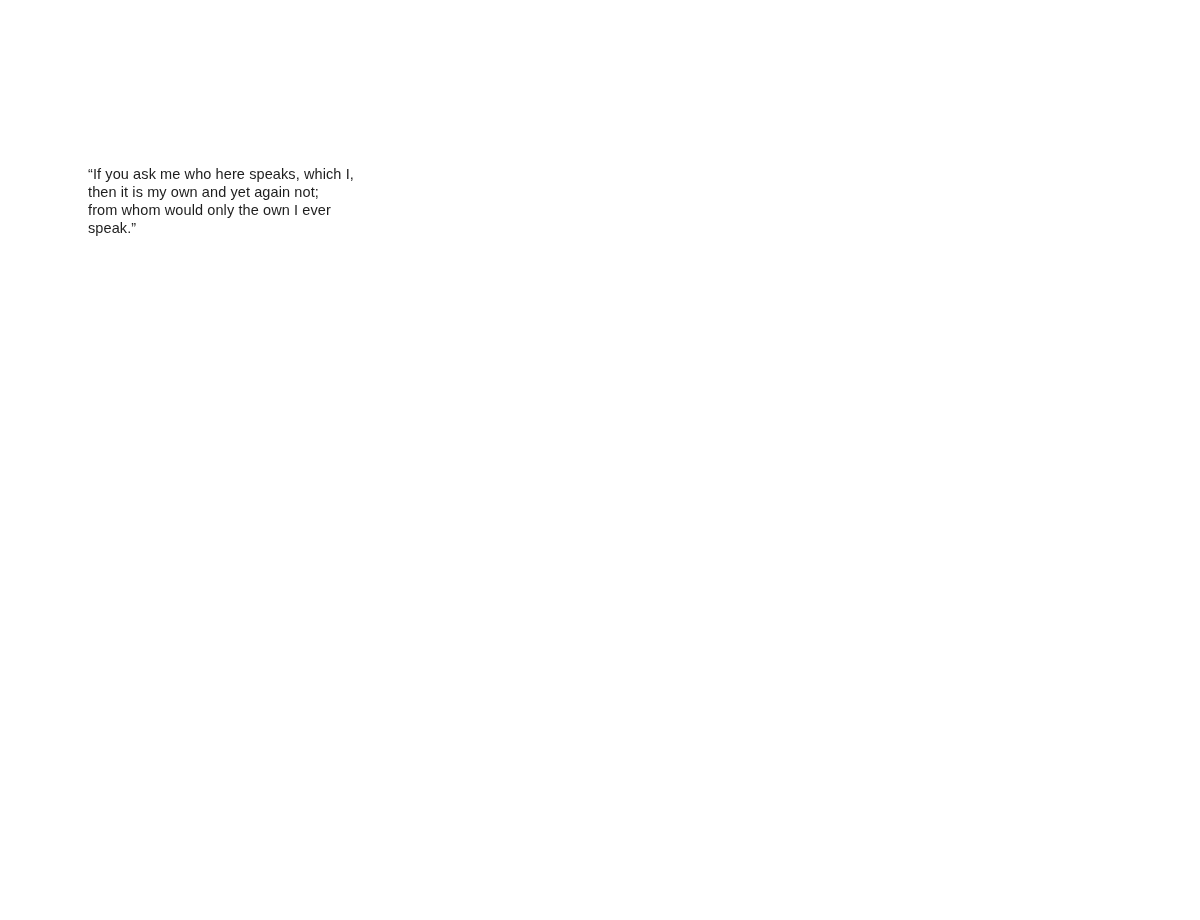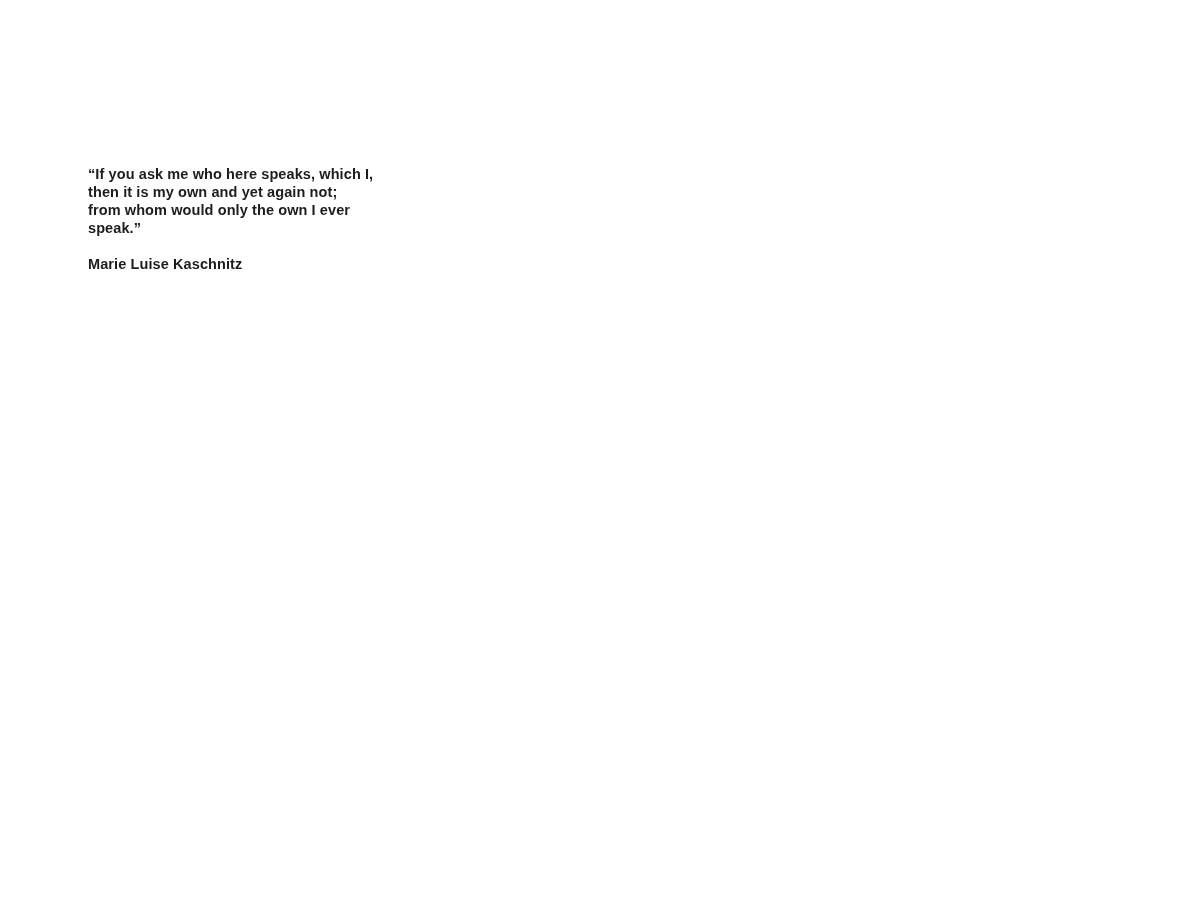--- a/index.html
+++ b/index.html
@@ -13,21 +13,20 @@
     width: 1200px;
     height: 920px;
     background: #ffffff;
     color: #1d1d1d;
     overflow: hidden;
   }
   .page {
     position: absolute;
     top: 0;
     height: 771px;
-    font-weight: bold;
   }
   .page-left  { left: 0;    width: 600px; }
   .page-right { left: 600px; width: 600px; }
 
   
   .epigraph {
     position: absolute;
     left: 88px;
     top: 165px;
     width: 420px;
@@ -49,21 +48,20 @@
 <body>
 
 <div class="spread">
 
   <section class="page page-left">
     <div class="epigraph">
       <p class="epigraph-quote">“If you ask me who here speaks, which I,
 then it is my own and yet again not;
 from whom would only the own I ever
 speak.”</p>
-      <p class="epigraph-attribution">Marie Luise Kaschnitz</p>
     </div>
   </section>
 
   <section class="page page-right">
     
 
     
 
     
   </section>

